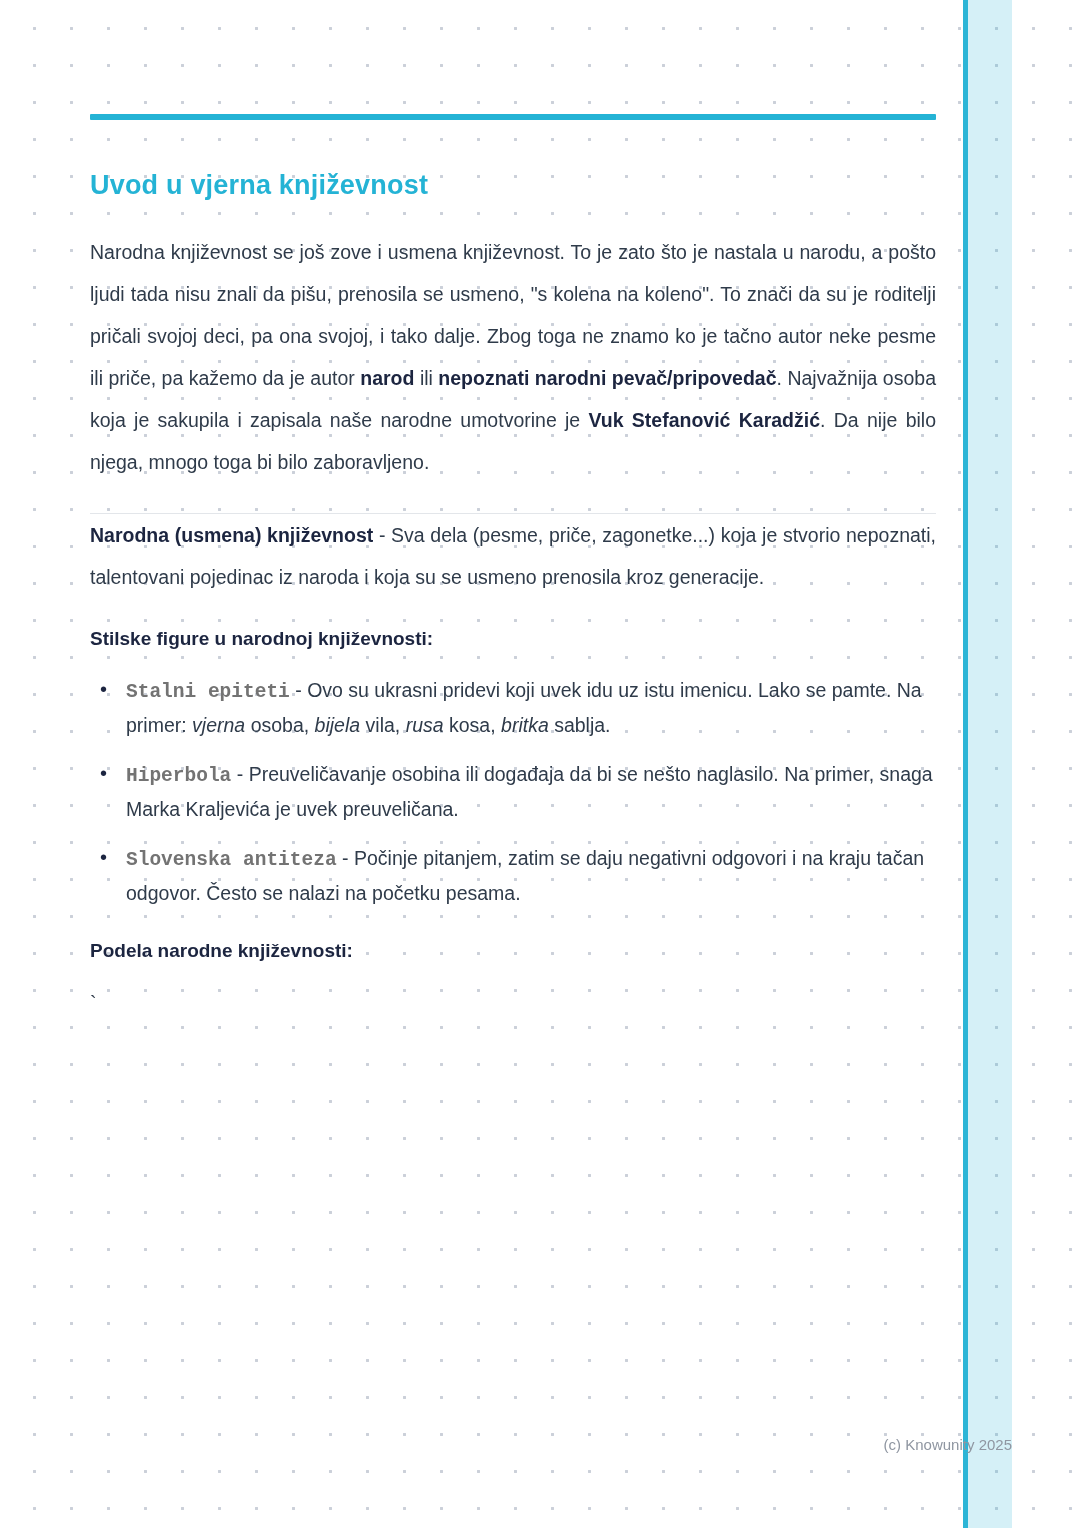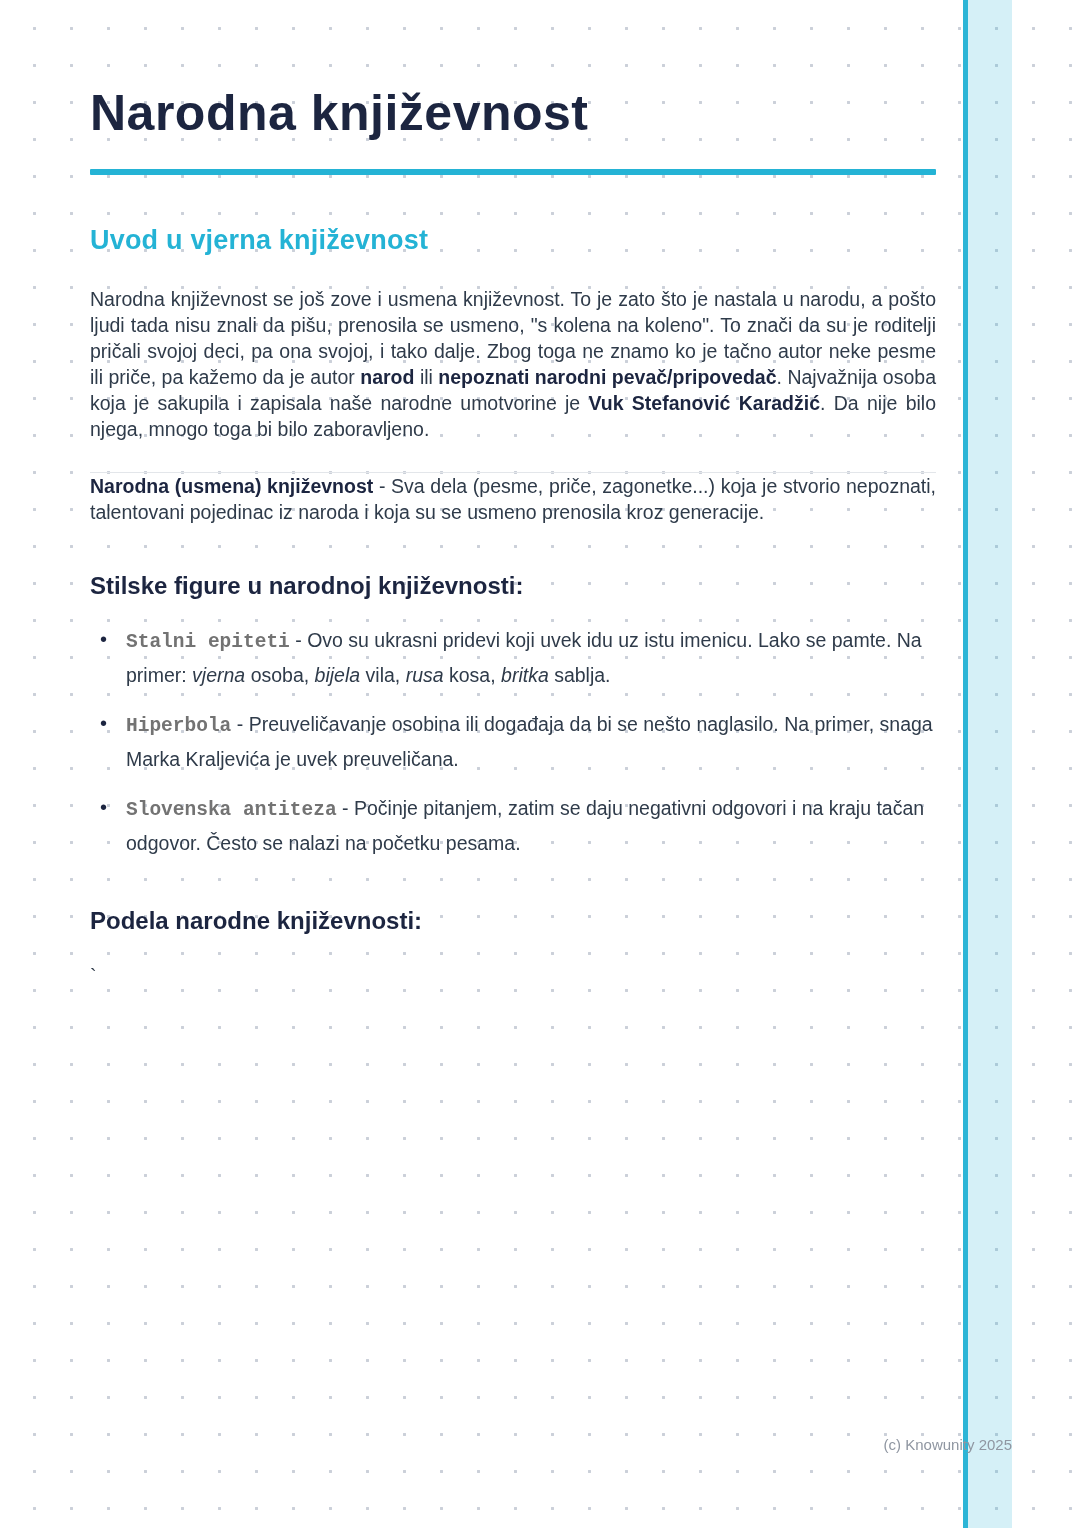--- a/index.html
+++ b/index.html
@@ -43,32 +43,32 @@
     height: 6px; width: 100%;
     margin-top: 28px; background: #24b3d5; border-radius: 1px;
   }
 
   .section-heading {
     font-size: 27px; font-weight: 700; letter-spacing: 0.2px;
     color: #24b3d5; margin-top: 50px; margin-bottom: 30px;
   }
 
   .body-text {
-    font-size: 19.5px; line-height: 26px; color: #2f3b4a;
+    font-size: 19.5px; line-height: 42px; color: #2f3b4a;
     text-align: justify;
   }
   .body-text strong { color: #1c2540; }
 
   .divider {
     border: none; border-top: 1px solid #e3e6ea; margin-top: 30px;
   }
 
   .subheading {
-    font-size: 24px; font-weight: 700; color: #1c2540;
-    margin-top: 47px;
+    font-size: 19px; font-weight: 700; color: #1c2540;
+    margin-top: 30px;
   }
 
   .bullet-list { list-style: none; margin-top: 24px; }
   .bullet-list li {
     position: relative; padding-left: 36px;
     font-size: 19.5px; line-height: 33px; margin-bottom: 16px;
     color: #2f3b4a;
   }
   .bullet-list li strong { color: #737373; font-family: Liberation Mono, monospace; }
   .bullet-dot {
@@ -84,21 +84,20 @@
   }
 </style>
 </head>
 <body>
 
 <div class="edge-band"></div>
 <div class="edge-line"></div>
 
 <main class="content">
 
-  <h1 class="page-title">Narodna književnost</h1>
   <div class="title-rule"></div>
 
   <section>
     <h2 class="section-heading">Uvod u vjerna književnost</h2>
     <p class="body-text"><span>Narodna književnost se još zove i usmena književnost. To je zato što je nastala u narodu, a pošto ljudi tada nisu znali da pišu, prenosila se usmeno, "s kolena na koleno". To znači da su je roditelji pričali svojoj deci, pa ona svojoj, i tako dalje. Zbog toga ne znamo ko je tačno autor neke pesme ili priče, pa kažemo da je autor </span><strong>narod</strong><span> ili </span><strong>nepoznati narodni pevač/pripovedač</strong><span>. Najvažnija osoba koja je sakupila i zapisala naše narodne umotvorine je </span><strong>Vuk Stefanović Karadžić</strong><span>. Da nije bilo njega, mnogo toga bi bilo zaboravljeno.</span></p>
   </section>
 
   <hr class="divider">
 
   <section>

